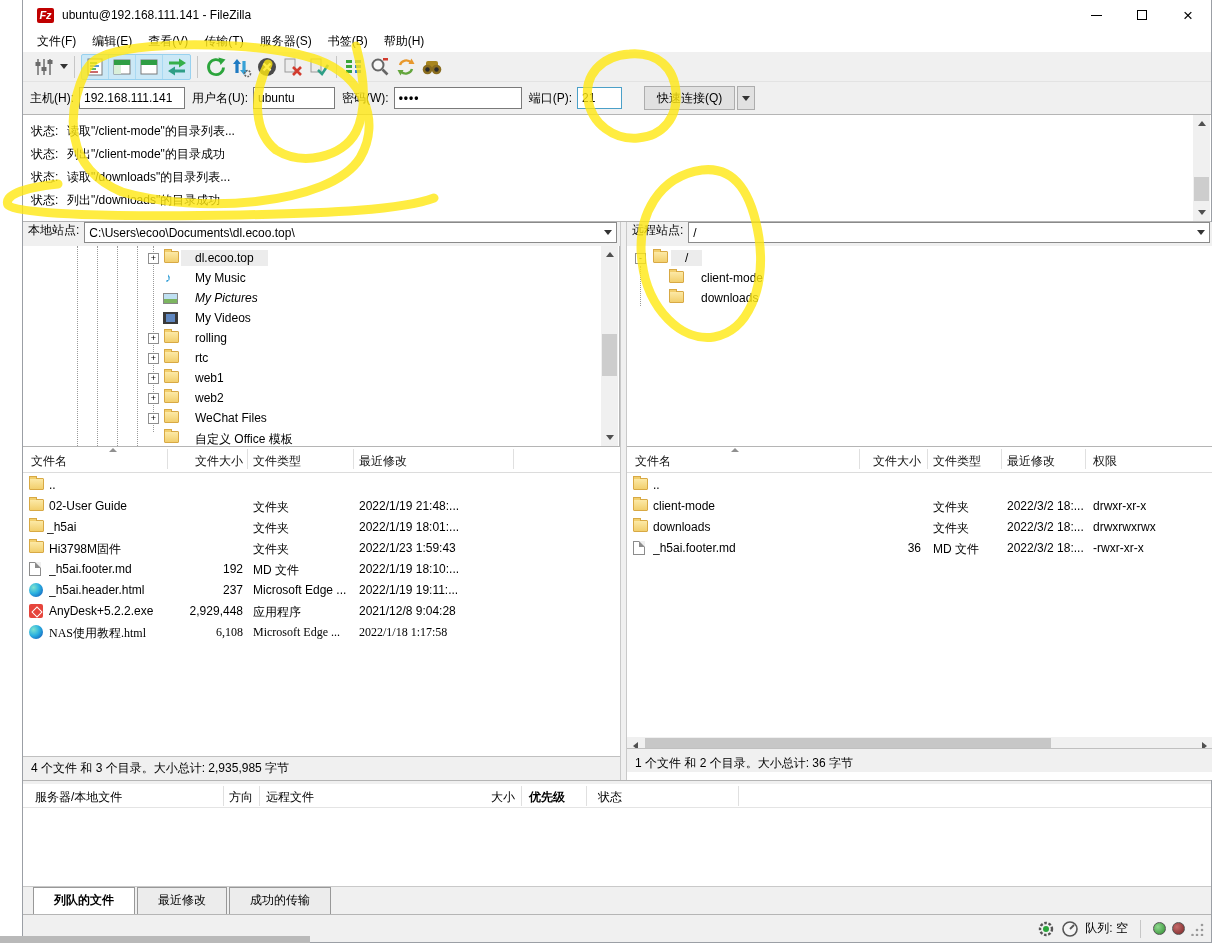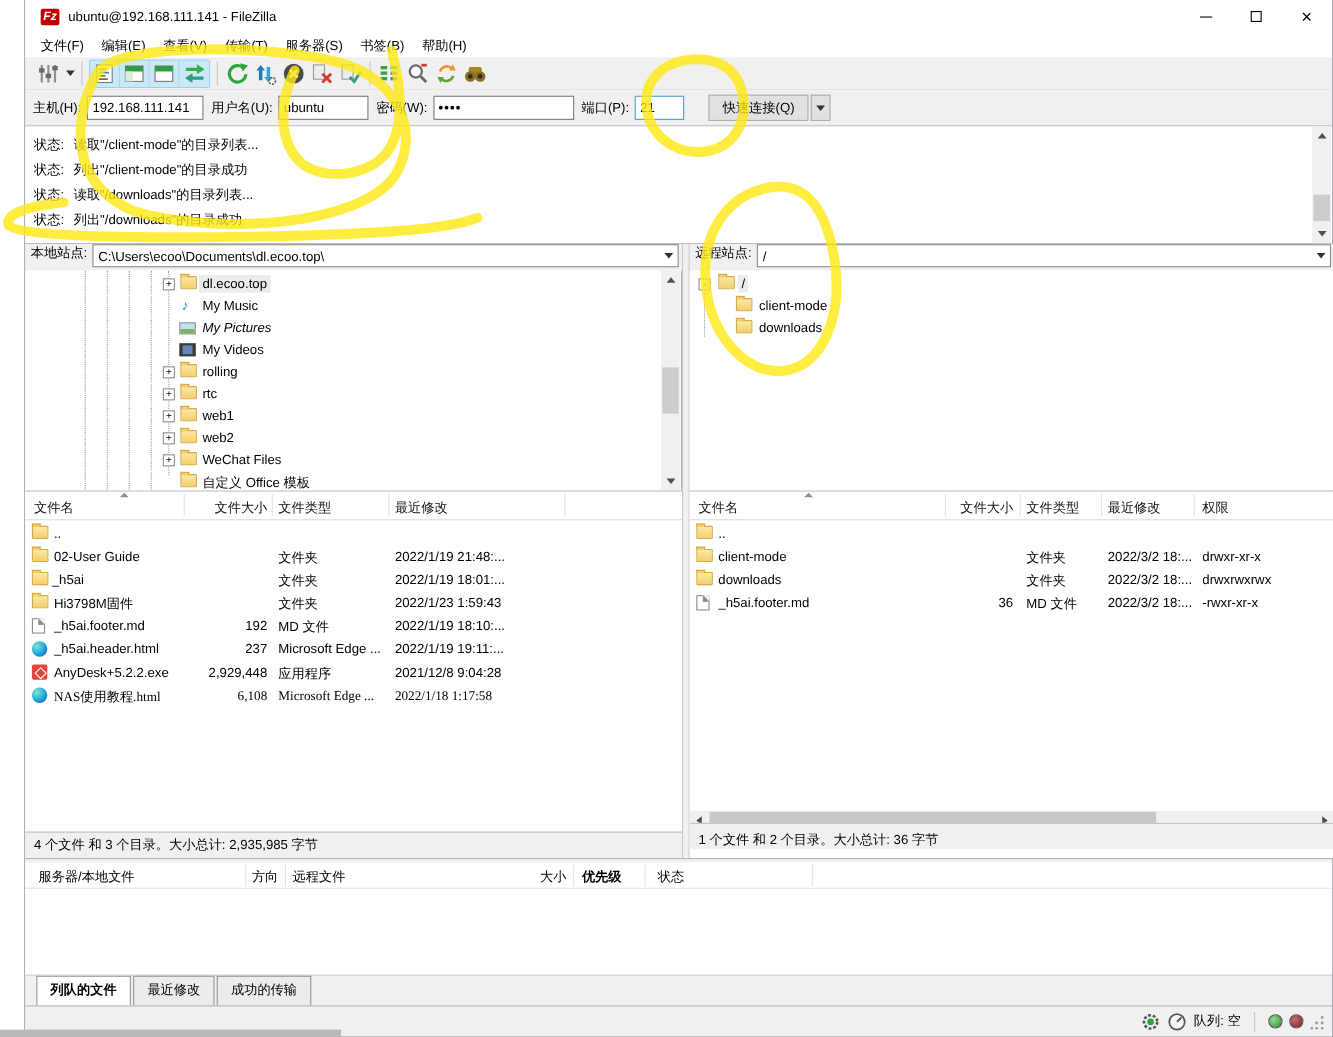--- a/index.html
+++ b/index.html
@@ -67,21 +67,21 @@
   .pane-path-row { position:absolute; height:24px; background:#f0f0f0; display:flex; align-items:flex-start; }
   .combo { flex:1; height:21px; background:#fff; border:1px solid #8a8a8a; margin:0 3px 0 5px; display:flex; align-items:center; position:relative; }
   .combo input { border:none; outline:none; width:100%; padding:0 18px 0 4px; font-size:12px; background:transparent;
     font-family:"Liberation Sans","DejaVu Sans",sans-serif; }
   .combo-arrow { position:absolute; right:4px; top:7px; }
   .treebox { position:absolute; background:#fff; border-right:1px solid #b5b5b5; overflow:hidden; }
   .trow { position:absolute; left:0; right:0; height:20px; }
   .tguide { position:absolute; top:0; bottom:0; border-left:1px dotted #9a9a9a; width:0; }
   .expander { position:absolute; top:5px; width:11px; height:11px; border:1px solid #8f8f8f; background:#fff;
     font-size:9px; line-height:9px; text-align:center; }
-  .tlabel { position:absolute; top:2px; padding:1px 3px; white-space:nowrap; }
+  .tlabel { position:absolute; top:2px; padding:1px 14px; white-space:nowrap; }
   .tsel { background:#ececec; }
   .ticon { position:absolute; top:3px; }
 
   
   .icon-folder { width:15px; height:12px; background:linear-gradient(#fce9a6,#f2cf6d); border:1px solid #d8a944; border-radius:1px; position:relative; display:inline-block; }
   .icon-folder::before { content:""; position:absolute; top:-3px; left:-1px; width:6px; height:2px; background:#f2cf6d; border:1px solid #d8a944; border-bottom:none; }
   .icon-file { width:12px; height:14px; background:#fff; border:1px solid #8c8c8c; position:relative; display:inline-block; }
   .icon-file::before { content:""; position:absolute; right:-1px; top:-1px; border:3px solid #f0f0f0; border-left-color:#8c8c8c; border-bottom-color:#8c8c8c; }
   .icon-edge { width:14px; height:14px; border-radius:50%; display:inline-block;
     background:radial-gradient(circle at 32% 32%, #7ee3d0, #2bb1e0 45%, #1565c0 85%); }
@@ -103,21 +103,21 @@
   .fcell { position:absolute; top:3px; white-space:nowrap; overflow:hidden; }
   .fname-icon { position:absolute; left:6px; top:3px; }
   .pane-status { position:absolute; left:0; right:0; height:24px; background:#f0f0f0; border-top:1px solid #c0c0c0; display:flex; align-items:center; padding-left:8px; }
 
   
   .queuerow { position:absolute; left:0; right:0; top:780px; height:135px; background:#f0f0f0; border-top:1px solid #b5b5b5; }
   .q-list { position:absolute; left:0; right:0; top:3px; height:103px; background:#fff; border-bottom:1px solid #c9c9c9; }
   .q-header { position:absolute; left:0; right:0; top:0; height:24px; border-bottom:1px solid #e4e4e4; }
   .q-header .hcell { position:absolute; top:5px; }
   .q-tabs { position:absolute; left:0; top:106px; height:25px; display:flex; padding-left:10px; }
-  .tab { height:36px; padding:4px 12px 0; border:1px solid #989898; background:#ececec; margin-right:2px;font-family:Liberation Serif, serif; }
+  .tab { height:36px; padding:4px 20px 0; border:1px solid #989898; background:#ececec; margin-right:2px;font-family:Liberation Serif, serif; }
   .tab.active { background:#fff; font-weight:bold; border-bottom:1px solid #fff; }
 
   
   .statusbar { position:absolute; left:0; right:0; bottom:0; height:28px; background:#f0f0f0; border-top:1px solid #b5b5b5; }
   .sb-right { position:absolute; right:6px; top:0; height:27px; display:flex; align-items:center; gap:6px; }
   .vsep { width:1px; height:18px; background:#c6c6c6; margin:0 6px; }
   .dot { width:13px; height:13px; border-radius:50%; border:1px solid #555; }
   .dot-green { background:radial-gradient(circle at 35% 35%, #8fd98f, #2e8b2e); }
   .dot-red { background:radial-gradient(circle at 35% 35%, #c46a6a, #7a2525); }
 

